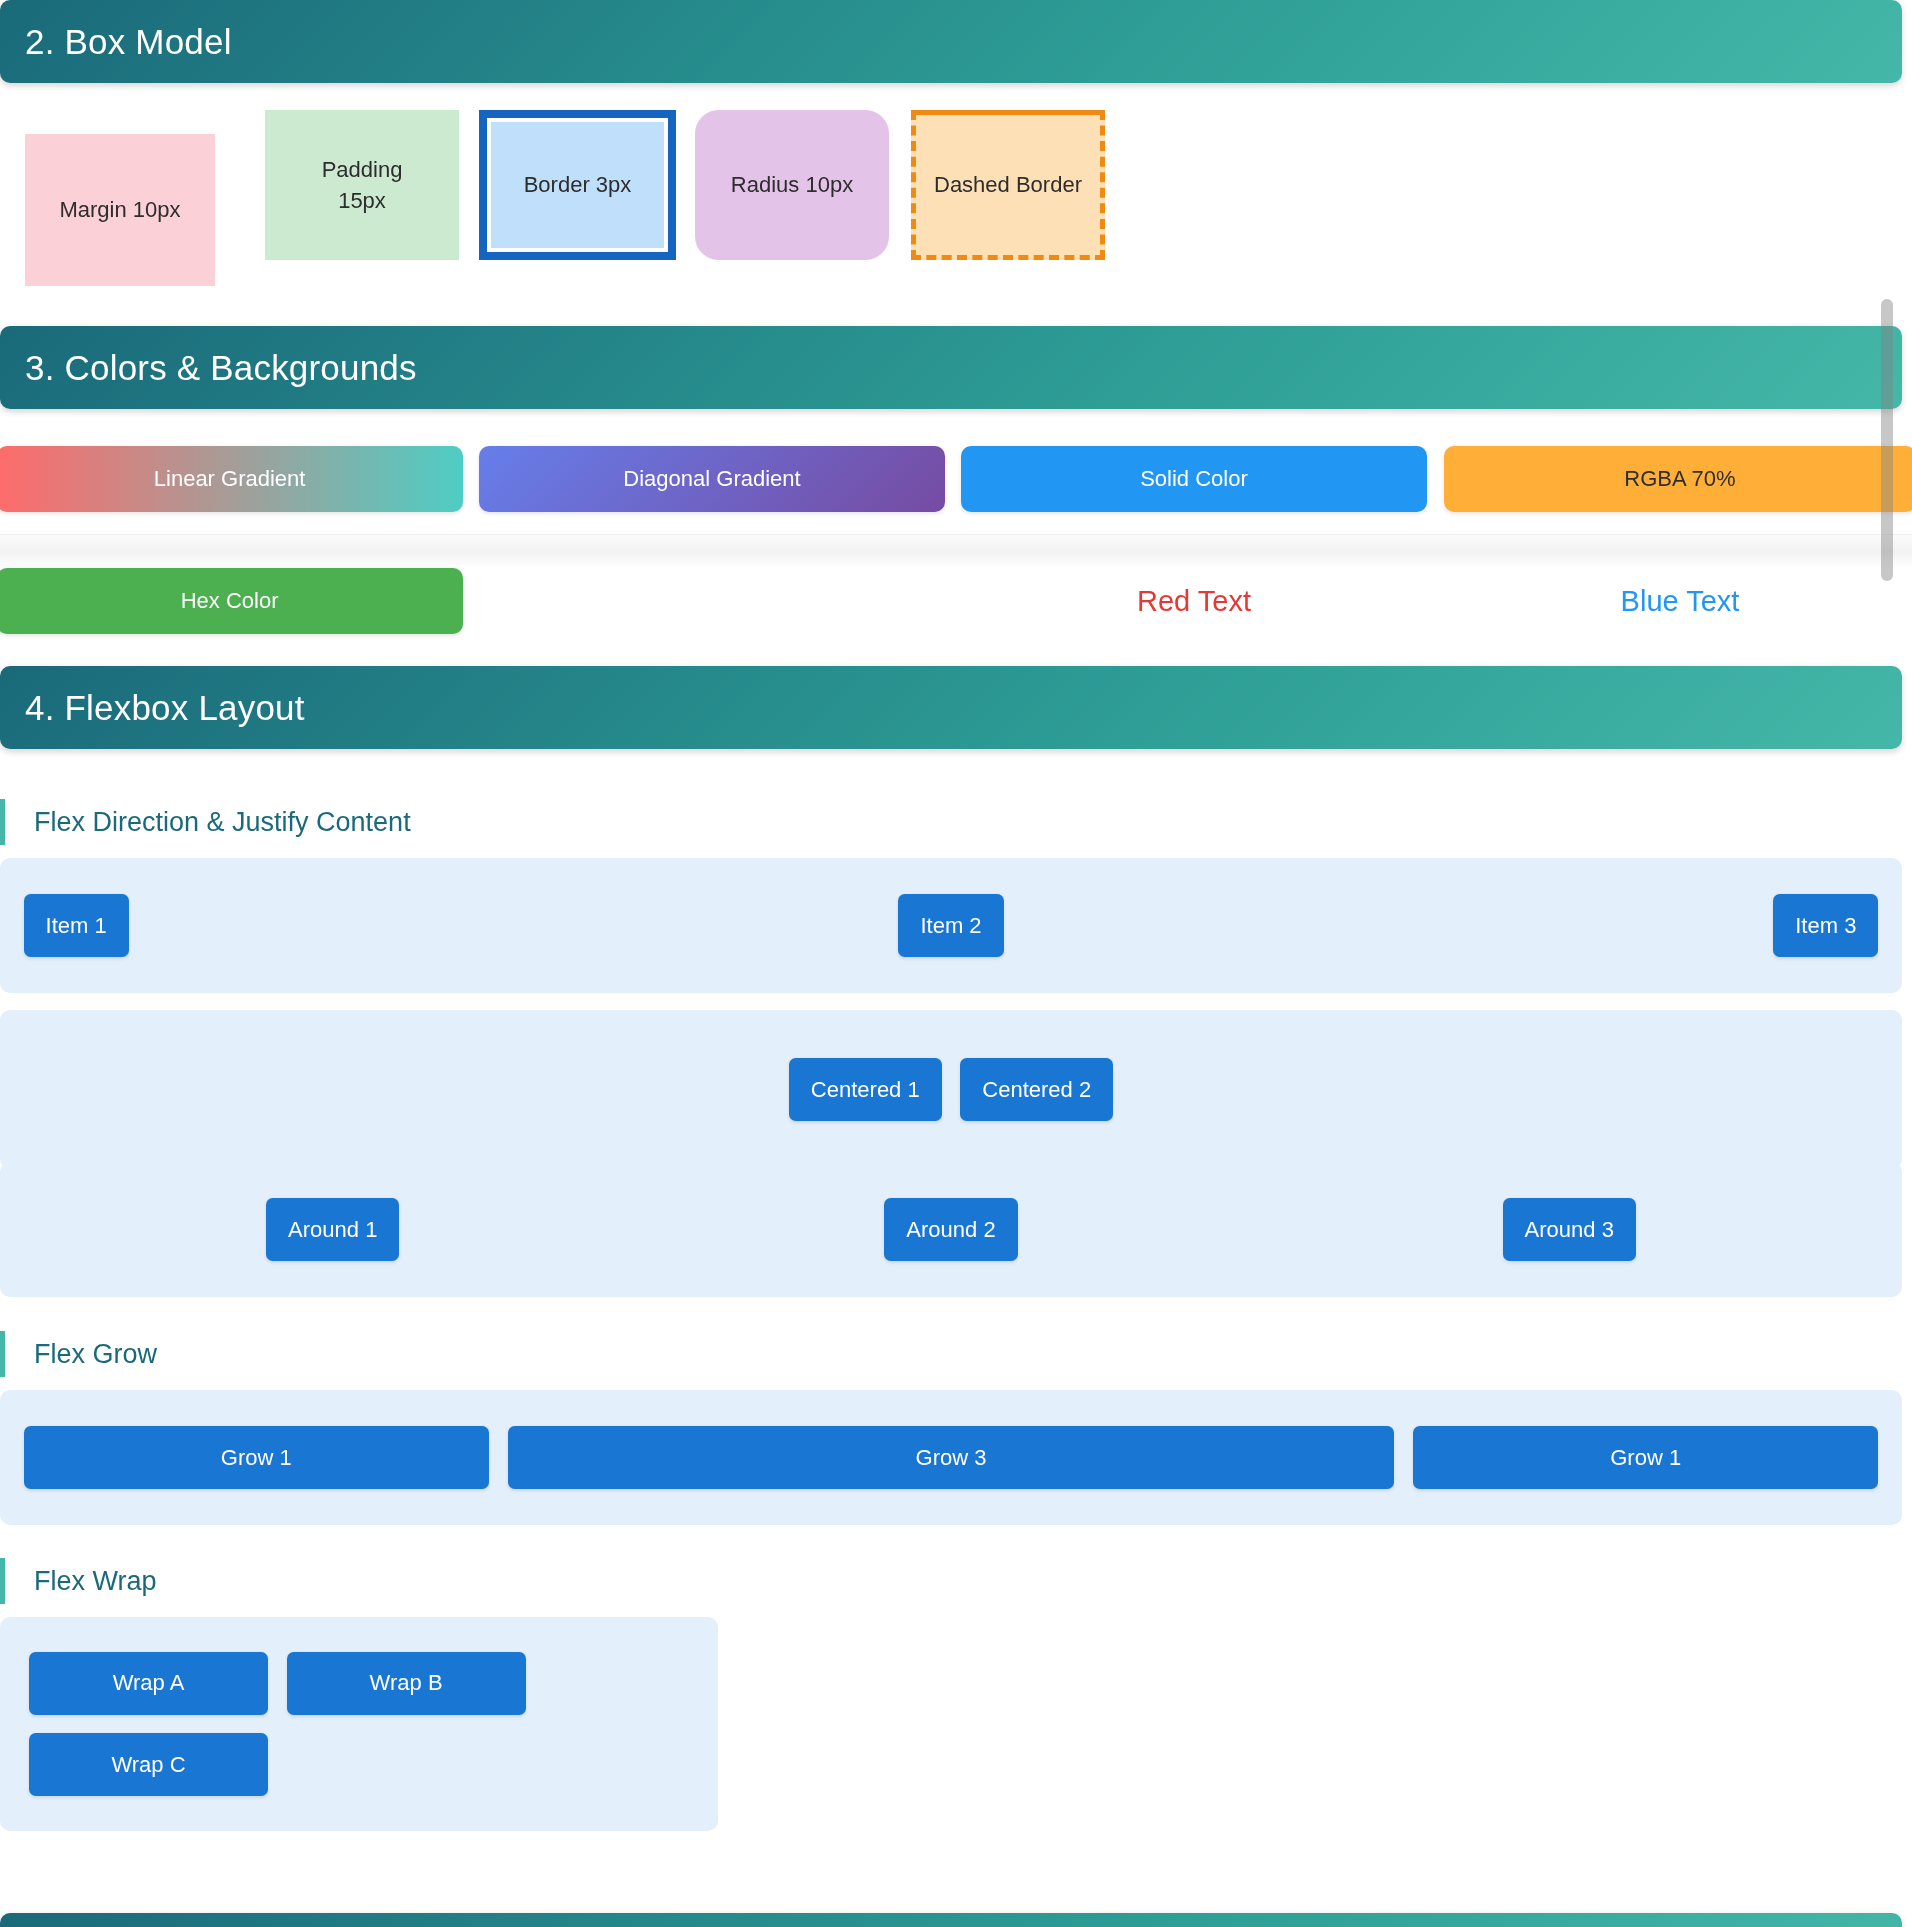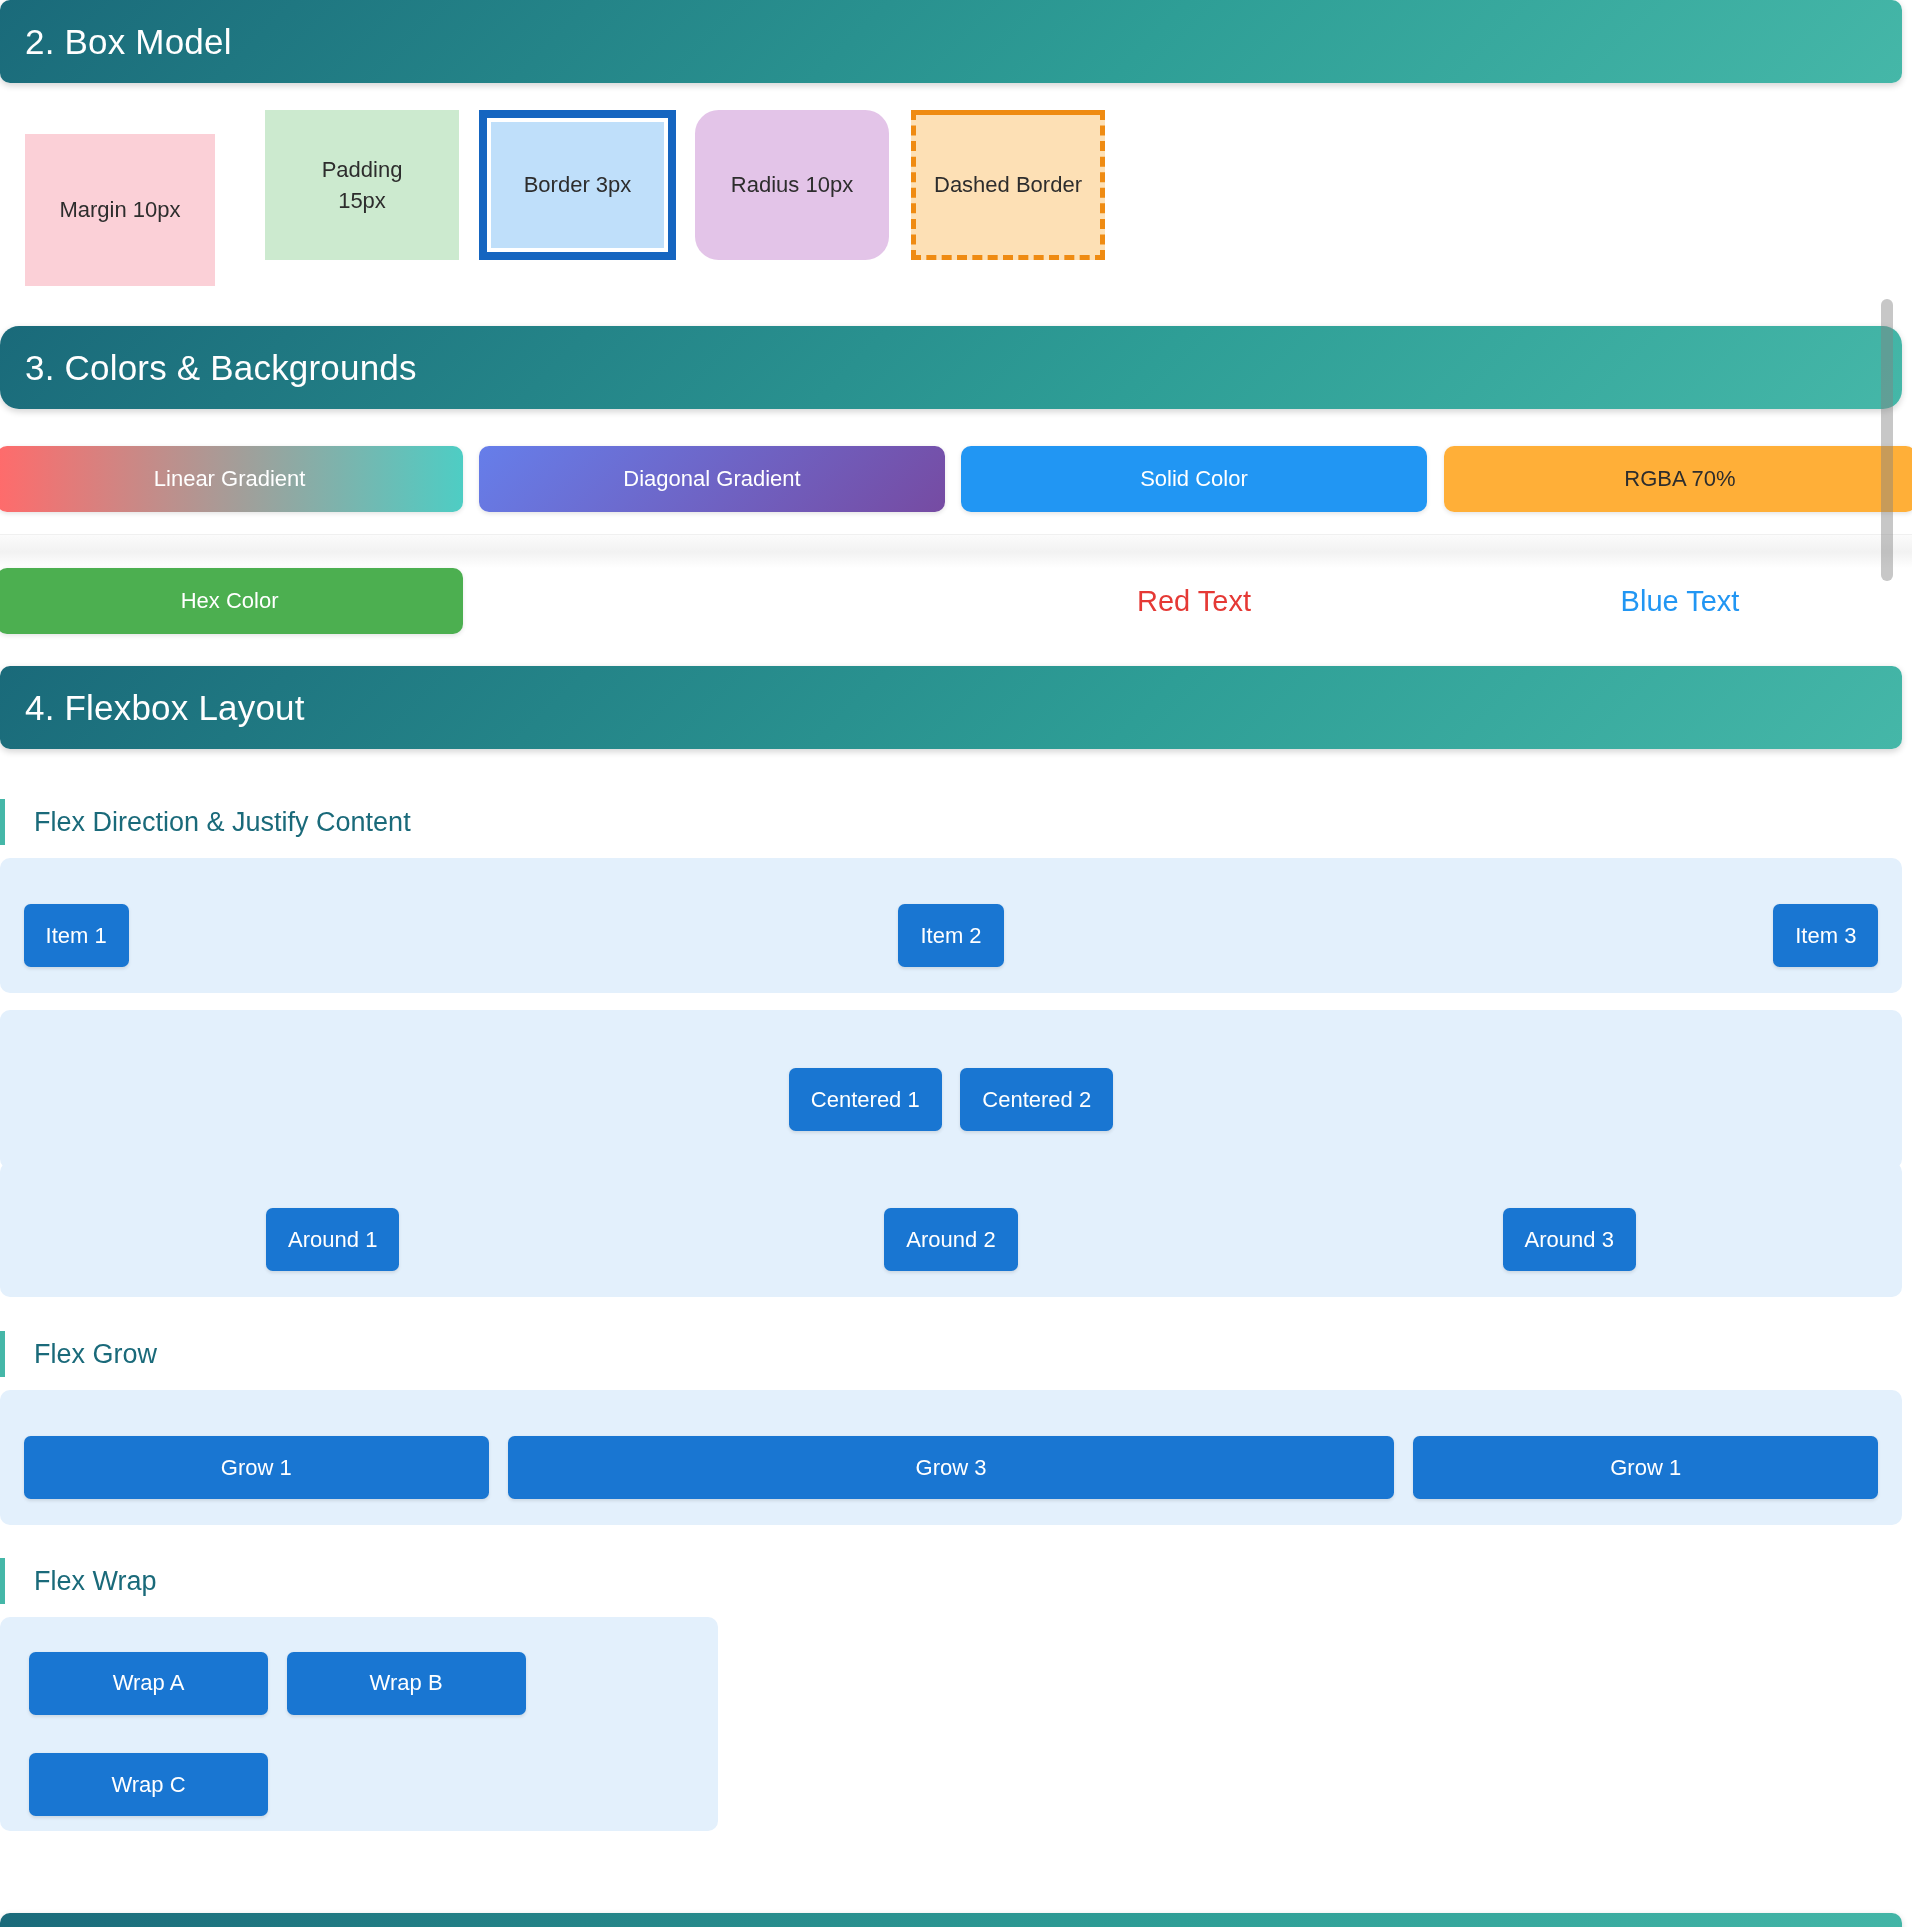--- a/index.html
+++ b/index.html
@@ -182,21 +182,20 @@
     background: #1976d2;
     color: #ffffff;
     font-size: 22px;
     border-radius: 6.7px;
     display: flex;
     align-items: center;
     justify-content: center;
     padding: 18.6px 22px;
     white-space: nowrap;
     box-shadow: 0 1.7px 3.4px rgba(0,0,0,0.10);
-    margin-top: 20px;
   }
   .jc-between { justify-content: space-between; }
   .jc-center   { justify-content: center; gap: 18.6px; }
   .jc-around   { justify-content: space-around; }
   .grow-row    { gap: 18.6px; }
   .grow-row .flex-item { flex: 1 1 0; }
   .grow-row .flex-item.g2 { flex: 2 1 0; }
   .wrap-demo {
     width: 718px;
     flex-wrap: wrap;
@@ -227,21 +226,21 @@
     <span>Border 3px</span>
   </div>
   <div class="bm bm-radius">
     <span>Radius 10px</span>
   </div>
   <div class="bm bm-dashed">
     <span>Dashed Border</span>
   </div>
 </div>
 
-<div class="section-header" style="top:326px;border-radius:19px;">
+<div class="section-header" style="top:326px;">
   <span class="title">3. Colors &amp; Backgrounds</span>
 </div>
 
 <div class="pill pill-linear" style="top:446px;">
   <span>Linear Gradient</span>
 </div>
 <div class="pill pill-diagonal" style="top:446px;">
   <span>Diagonal Gradient</span>
 </div>
 <div class="pill pill-solid" style="top:446px;">

